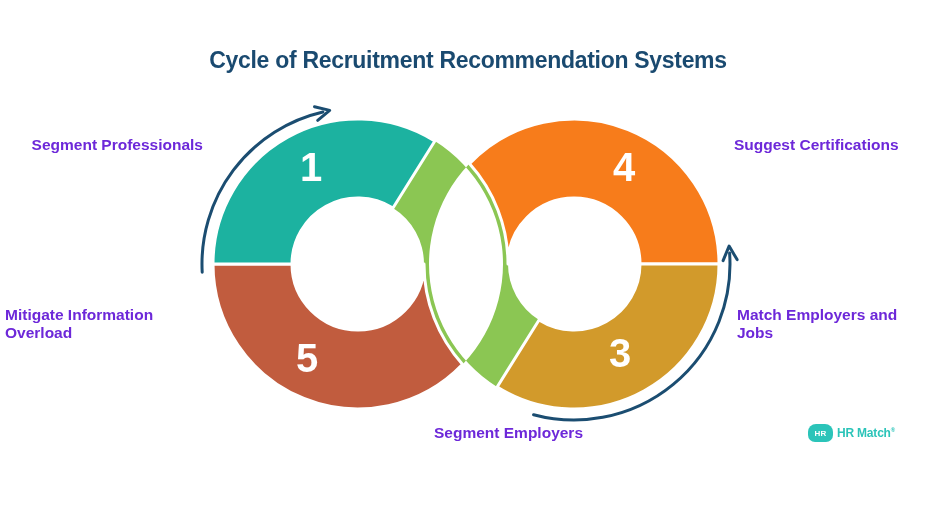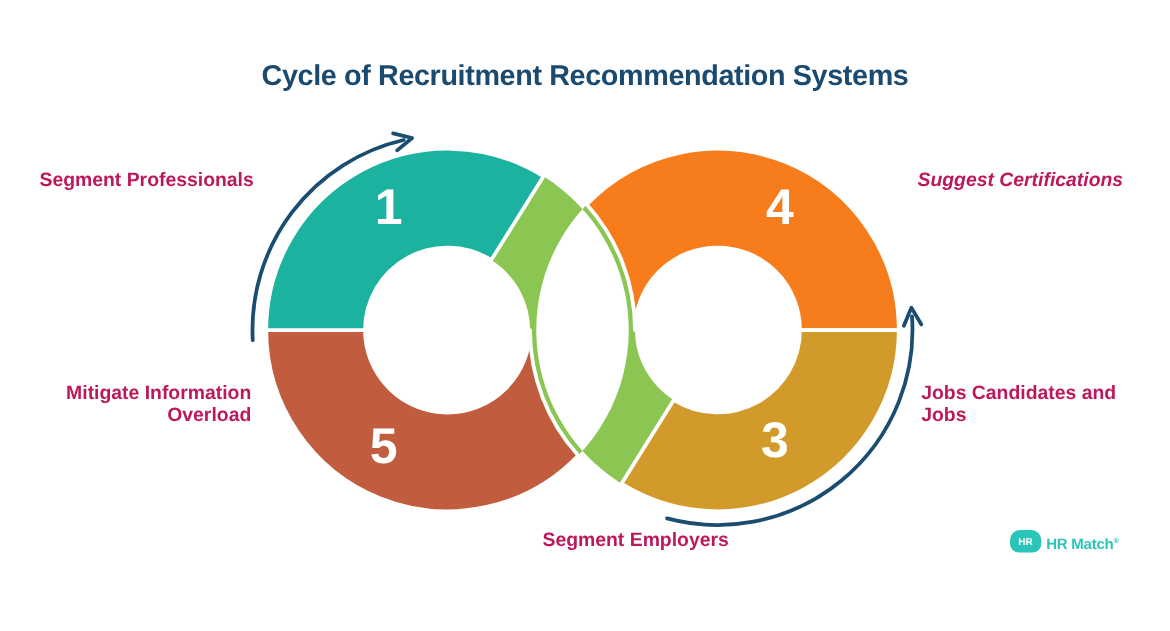--- a/index.html
+++ b/index.html
@@ -6,38 +6,38 @@
   .stage{
     position:relative;width:936px;height:505px;background:#ffffff;
     font-family:"Liberation Sans",sans-serif;overflow:hidden;
   }
   .stage svg{position:absolute;left:0;top:0;}
   .title{
     position:absolute;left:0;right:0;top:47px;text-align:center;
     font-size:23px;font-weight:bold;letter-spacing:-0.3px;color:#1A4A70;
   }
   .side-label{
-    position:absolute;font-size:15.5px;font-weight:bold;color:#be185d;line-height:1.15;
+    position:absolute;font-size:15.5px;font-weight:bold;color:#6d28d9;line-height:1.15;
   }
   .lbl-professionals{right:733px;top:136px;white-space:nowrap;text-align:right;}
-  .lbl-mitigate{right:735px;top:306px;width:170px;text-align:right;}
-  .lbl-suggest{left:734px;top:136px;white-space:nowrap;font-style:italic;}
+  .lbl-mitigate{right:761px;top:306px;width:170px;text-align:left;}
+  .lbl-suggest{left:734px;top:136px;white-space:nowrap;}
   .lbl-match{left:737px;top:306px;width:168px;}
   .lbl-employers{left:403px;top:424px;white-space:nowrap;margin-left:31px;}
   .digit{
     position:absolute;transform:translate(-50%,-50%);
     color:#ffffff;font-size:40px;font-weight:bold;
   }
   .d1{left:311px;top:167px;}
   .d2{left:466px;top:266px;}
   .d3{left:620px;top:353px;}
   .d4{left:624px;top:167px;}
   .d5{left:307px;top:358px;}
   .logo{
-    position:absolute;left:808px;top:424px;display:flex;align-items:flex-end;gap:4px;
+    position:absolute;left:808px;top:424px;display:flex;align-items:center;gap:4px;
   }
   .logo-badge{
     width:25px;height:18px;border-radius:8px 8px 7px 7px;
     display:flex;align-items:center;justify-content:center;
     color:#fff;font-size:8px;font-weight:bold;letter-spacing:0.2px;
   }
   .logo-name{font-size:12px;font-weight:bold;letter-spacing:-0.2px;}
   .logo-mark{font-size:6px;vertical-align:super;}
 </style>
 </head>
@@ -74,21 +74,21 @@
   <div class="title">Cycle of Recruitment Recommendation Systems</div>
 
   <div class="digit d1">1</div>
   <div class="digit d2">2</div>
   <div class="digit d3">3</div>
   <div class="digit d4">4</div>
   <div class="digit d5">5</div>
 
   <div class="side-label lbl-professionals">Segment Professionals</div>
   <div class="side-label lbl-employers">Segment Employers</div>
-  <div class="side-label lbl-match">Jobs Candidates and Jobs</div>
+  <div class="side-label lbl-match">Match Employers and Jobs</div>
   <div class="side-label lbl-suggest">Suggest Certifications</div>
   <div class="side-label lbl-mitigate">Mitigate Information Overload</div>
 
   <div class="logo">
     <span class="logo-badge" style="background: rgb(43, 196, 185);">HR</span>
     <span class="logo-name" style="color: rgb(43, 196, 185);"><span>HR Match</span><span class="logo-mark">®</span></span>
   </div>
 
 </div>
 

